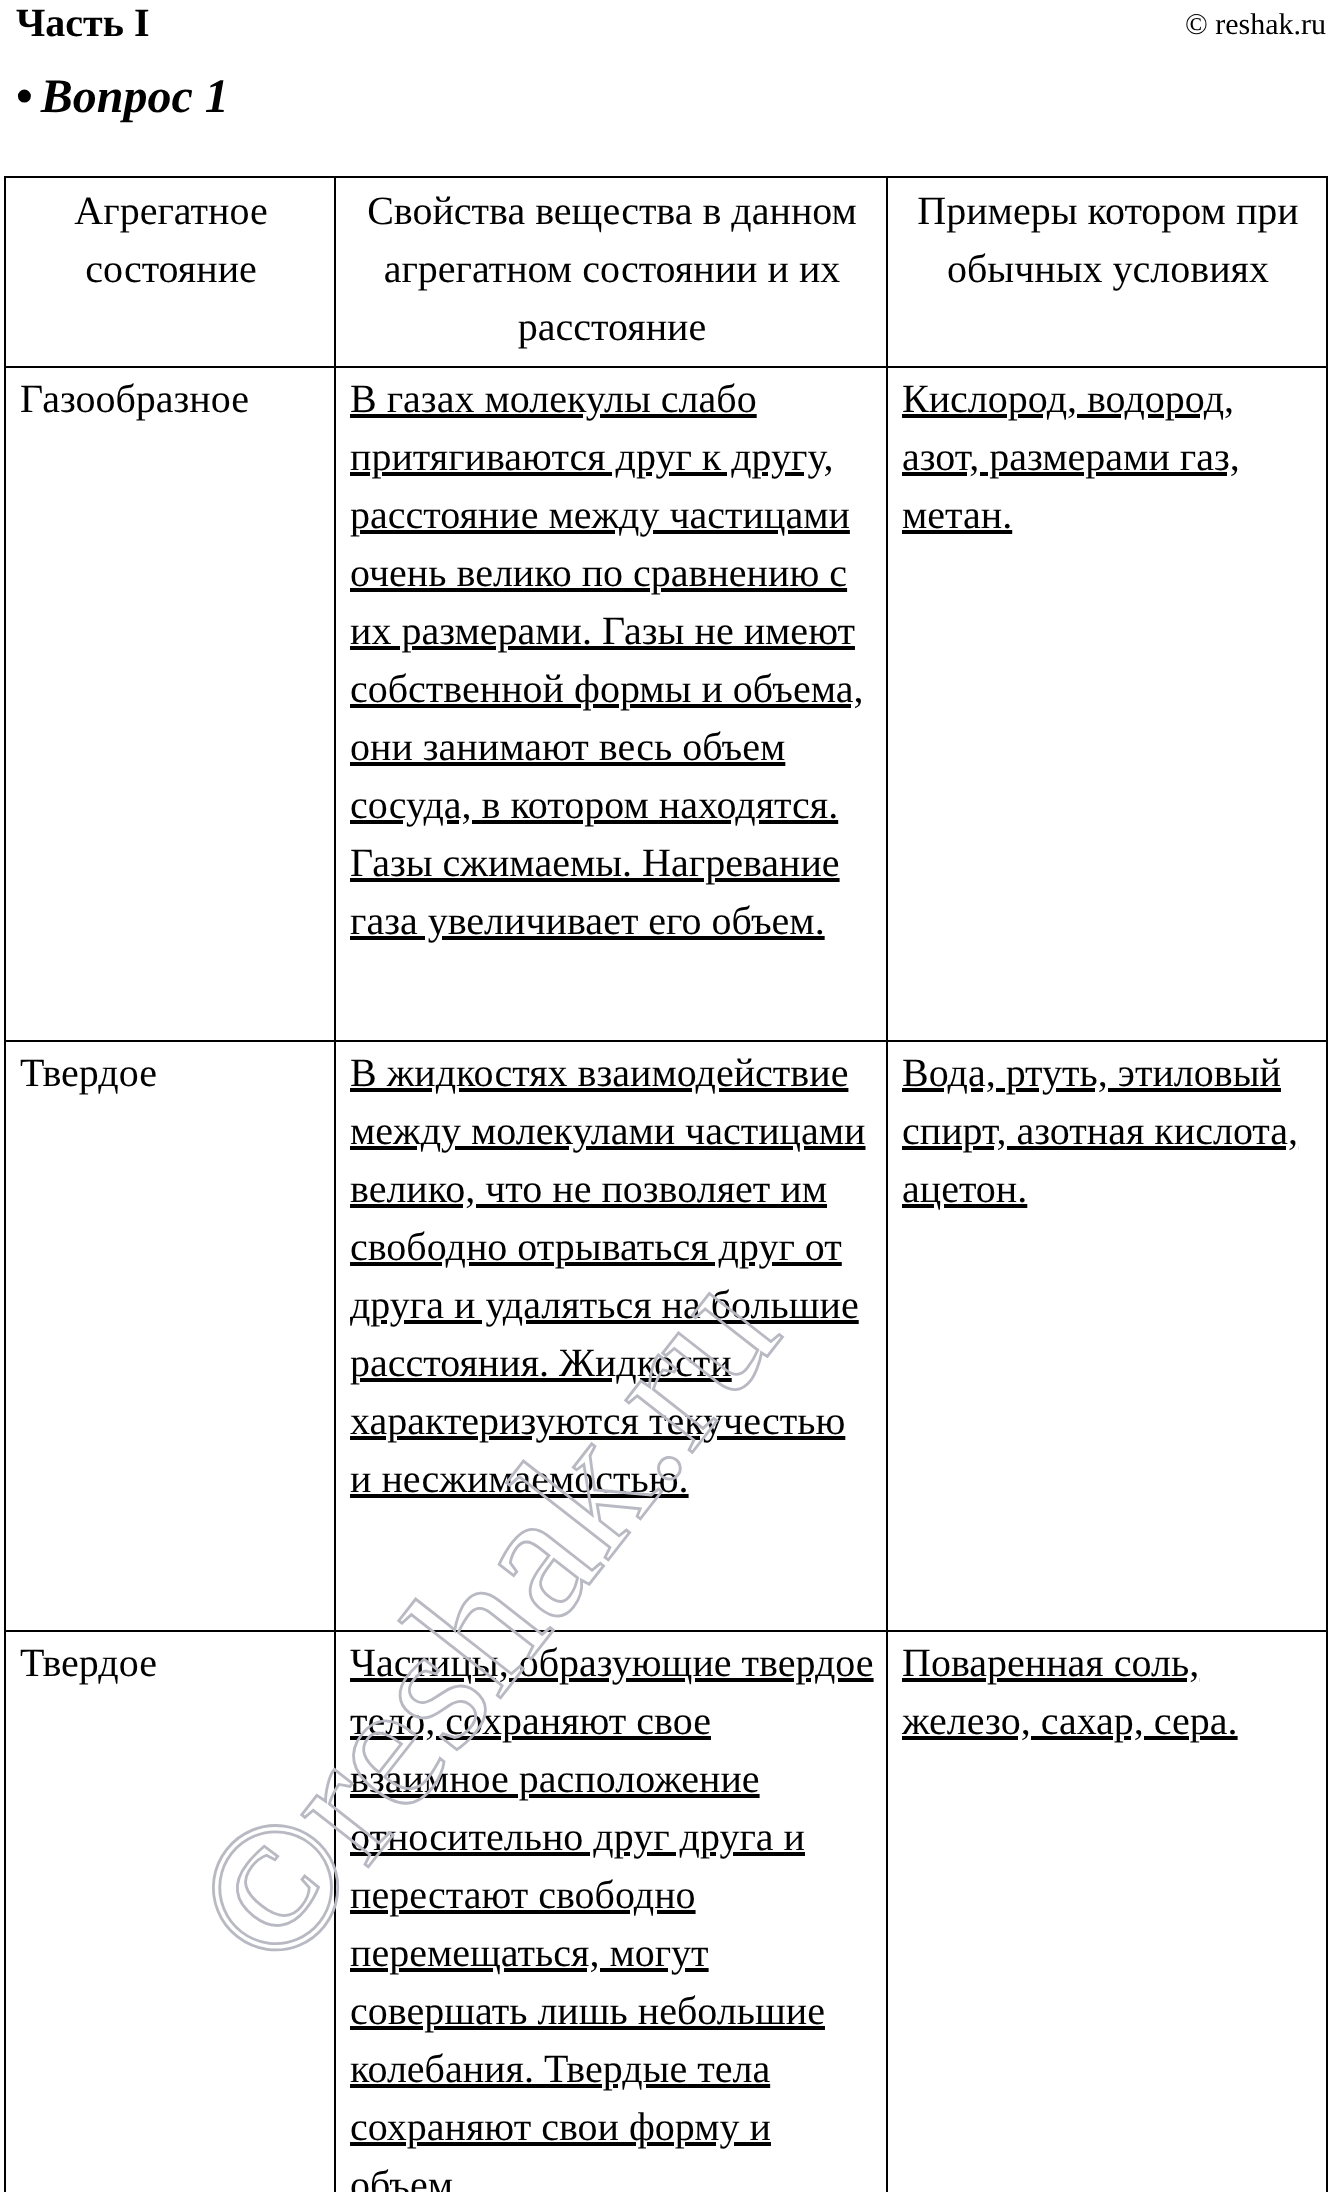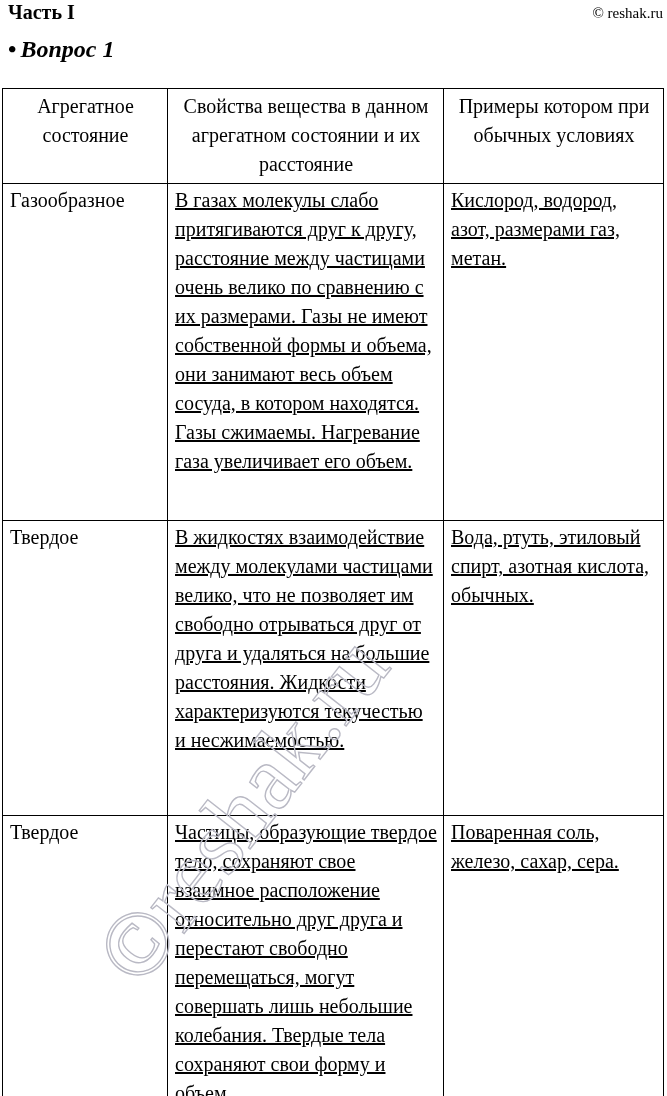--- a/index.html
+++ b/index.html
@@ -153,21 +153,21 @@
       </thead>
       <tbody>
         <tr class="row-gas">
           <td class="cell-state">Газообразное</td>
           <td class="cell-text">В газах молекулы слабо притягиваются друг к другу, расстояние между частицами очень велико по сравнению с их размерами. Газы не имеют собственной формы и объема, они занимают весь объем сосуда, в котором находятся. Газы сжимаемы. Нагревание газа увеличивает его объем.</td>
           <td class="cell-text">Кислород, водород, азот, размерами газ, метан.</td>
         </tr>
         <tr class="row-liquid">
           <td class="cell-state">Твердое</td>
           <td class="cell-text">В жидкостях взаимодействие между молекулами частицами велико, что не позволяет им свободно отрываться друг от друга и удаляться на большие расстояния. Жидкости характеризуются текучестью и несжимаемостью.</td>
-          <td class="cell-text">Вода, ртуть, этиловый спирт, азотная кислота, обычных.</td>
+          <td class="cell-text">Вода, ртуть, этиловый спирт, азотная кислота, ацетон.</td>
         </tr>
         <tr class="row-solid">
           <td class="cell-state">Твердое</td>
           <td class="cell-text">Частицы, образующие твердое тело, сохраняют свое взаимное расположение относительно друг друга и перестают свободно перемещаться, могут совершать лишь небольшие колебания. Твердые тела сохраняют свои форму и объем.</td>
           <td class="cell-text">Поваренная соль, железо, сахар, сера.</td>
         </tr>
       </tbody>
     </table>
   </div>
 

